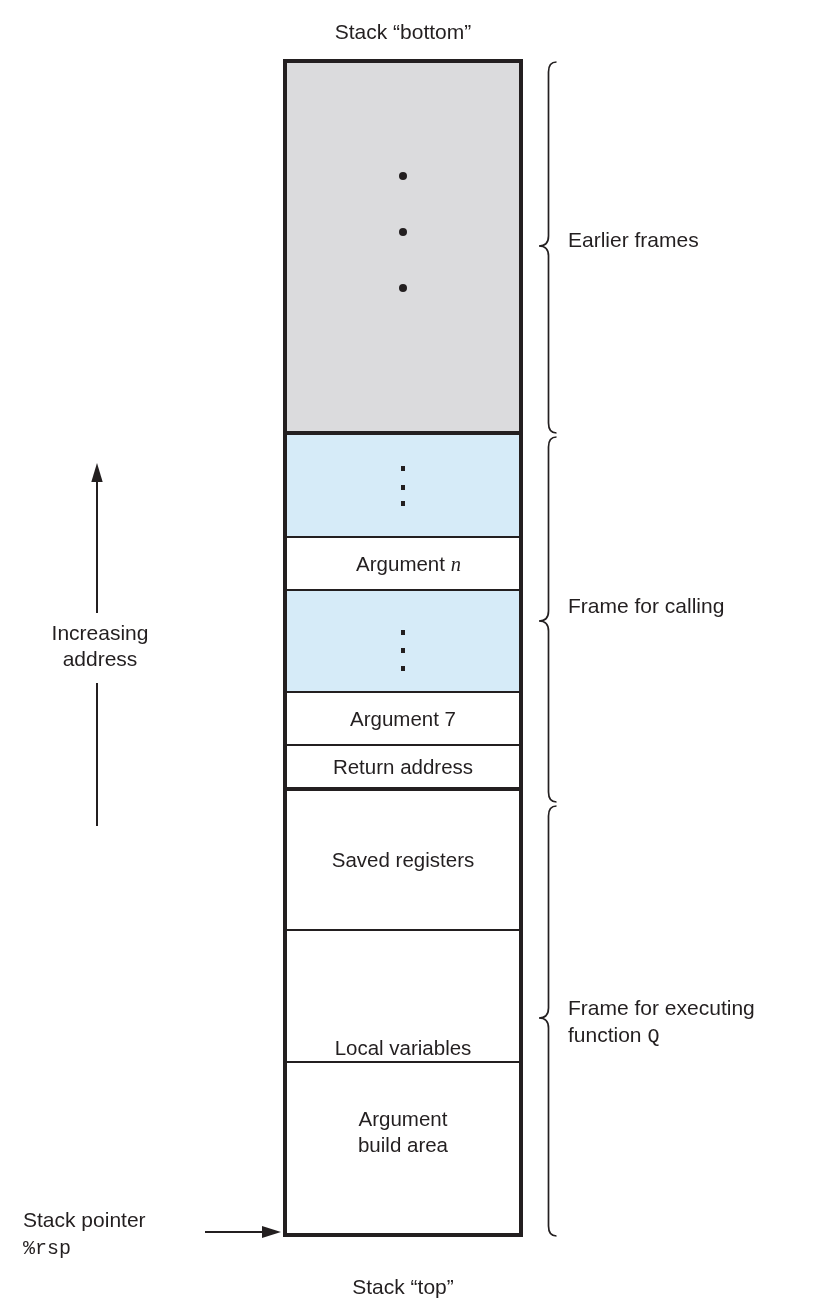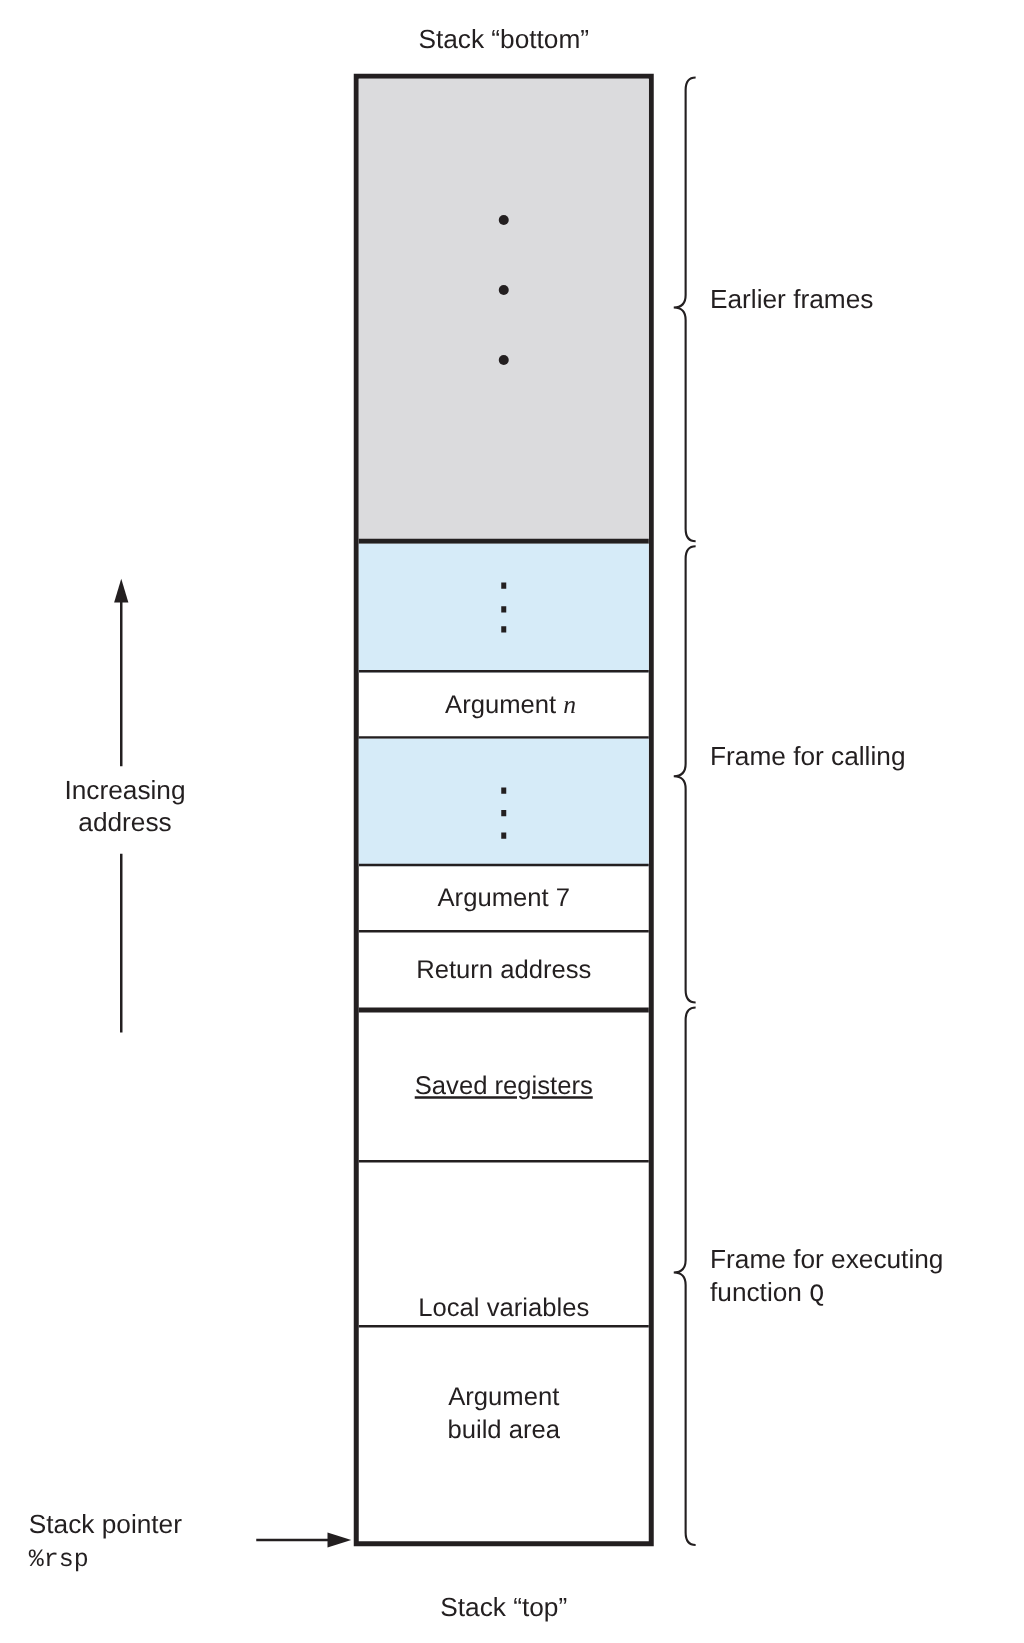--- a/index.html
+++ b/index.html
@@ -16,22 +16,22 @@
     position:absolute;left:283px;top:59px;width:240px;height:1178px;
     box-sizing:border-box;border:4px solid var(--line,#231f20);background:#fff;
   }
   .sec{position:relative;box-sizing:border-box;display:flex;align-items:center;justify-content:center;
        font-size:20.5px;line-height:26px;text-align:center;}
   .sec-earlier{height:372px;background:var(--earlier-frames-fill,#dbdbdd);border-bottom:4px solid var(--line,#231f20);}
   .sec-ell-up{height:103px;background:var(--ellipsis-fill,#d6ebf8);border-bottom:2px solid var(--line,#231f20);}
   .sec-argn{height:53px;border-bottom:2px solid var(--line,#231f20);padding-left:11px;}
   .sec-ell-lo{height:102px;background:var(--ellipsis-fill,#d6ebf8);border-bottom:2px solid var(--line,#231f20);}
   .sec-arg7{height:53px;border-bottom:2px solid var(--line,#231f20);}
-  .sec-ret{height:64px;border-bottom:4px solid var(--line,#231f20);}
-  .sec-saved{height:120px;border-bottom:2px solid var(--line,#231f20);text-decoration:underline;}
+  .sec-ret{height:45px;border-bottom:4px solid var(--line,#231f20);}
+  .sec-saved{height:140px;border-bottom:2px solid var(--line,#231f20);}
   .sec-local{height:132px;border-bottom:2px solid var(--line,#231f20);align-items:flex-end;}
   .sec-build{height:138px;}
 
   .dot-lg{position:absolute;left:50%;width:8px;height:8px;margin-left:-4px;border-radius:50%;
           background:var(--line,#231f20);}
   .dot-sm{position:absolute;left:50%;width:4.5px;height:4.5px;margin-left:-2.25px;
           background:var(--line,#231f20);}
 
   .label{position:absolute;font-size:21px;line-height:27px;white-space:nowrap;}
   .top-title{left:283px;top:18px;width:240px;text-align:center;}

